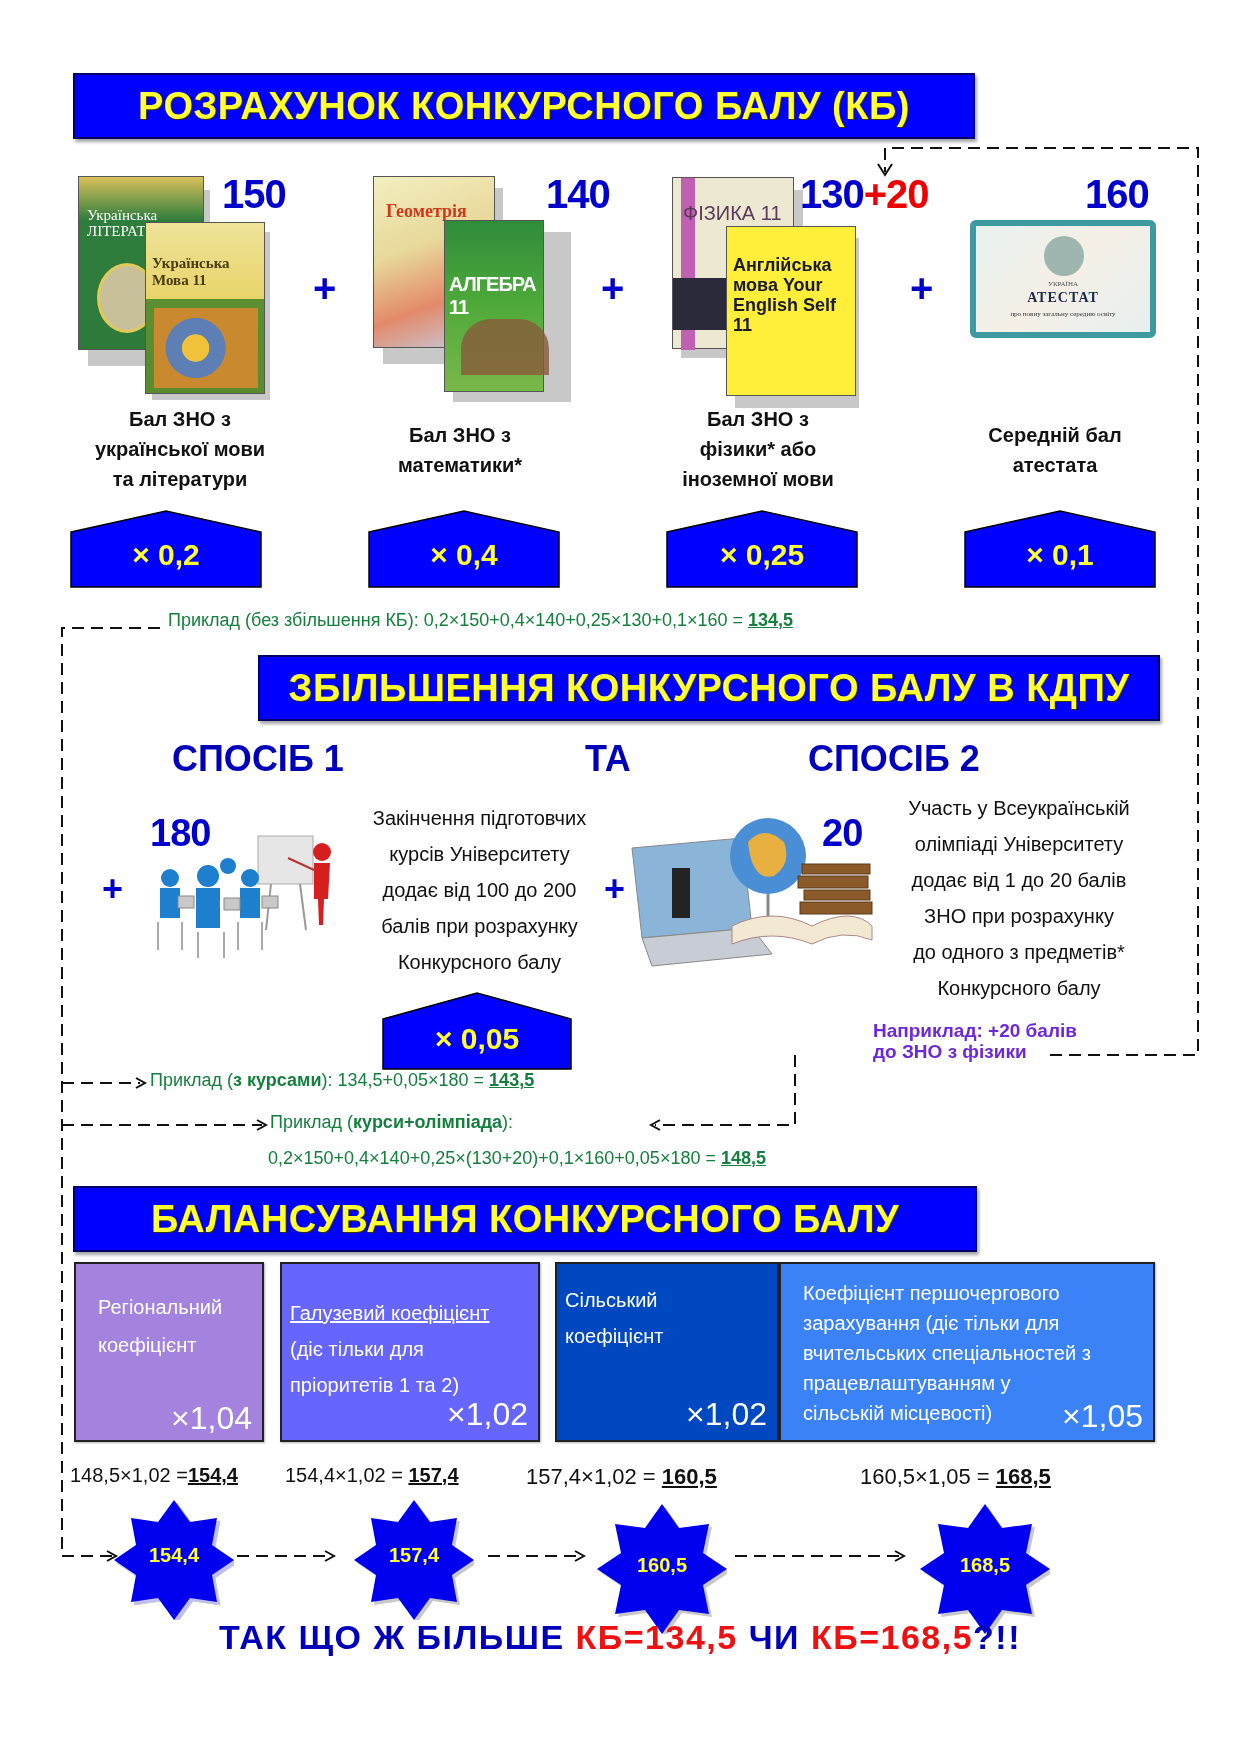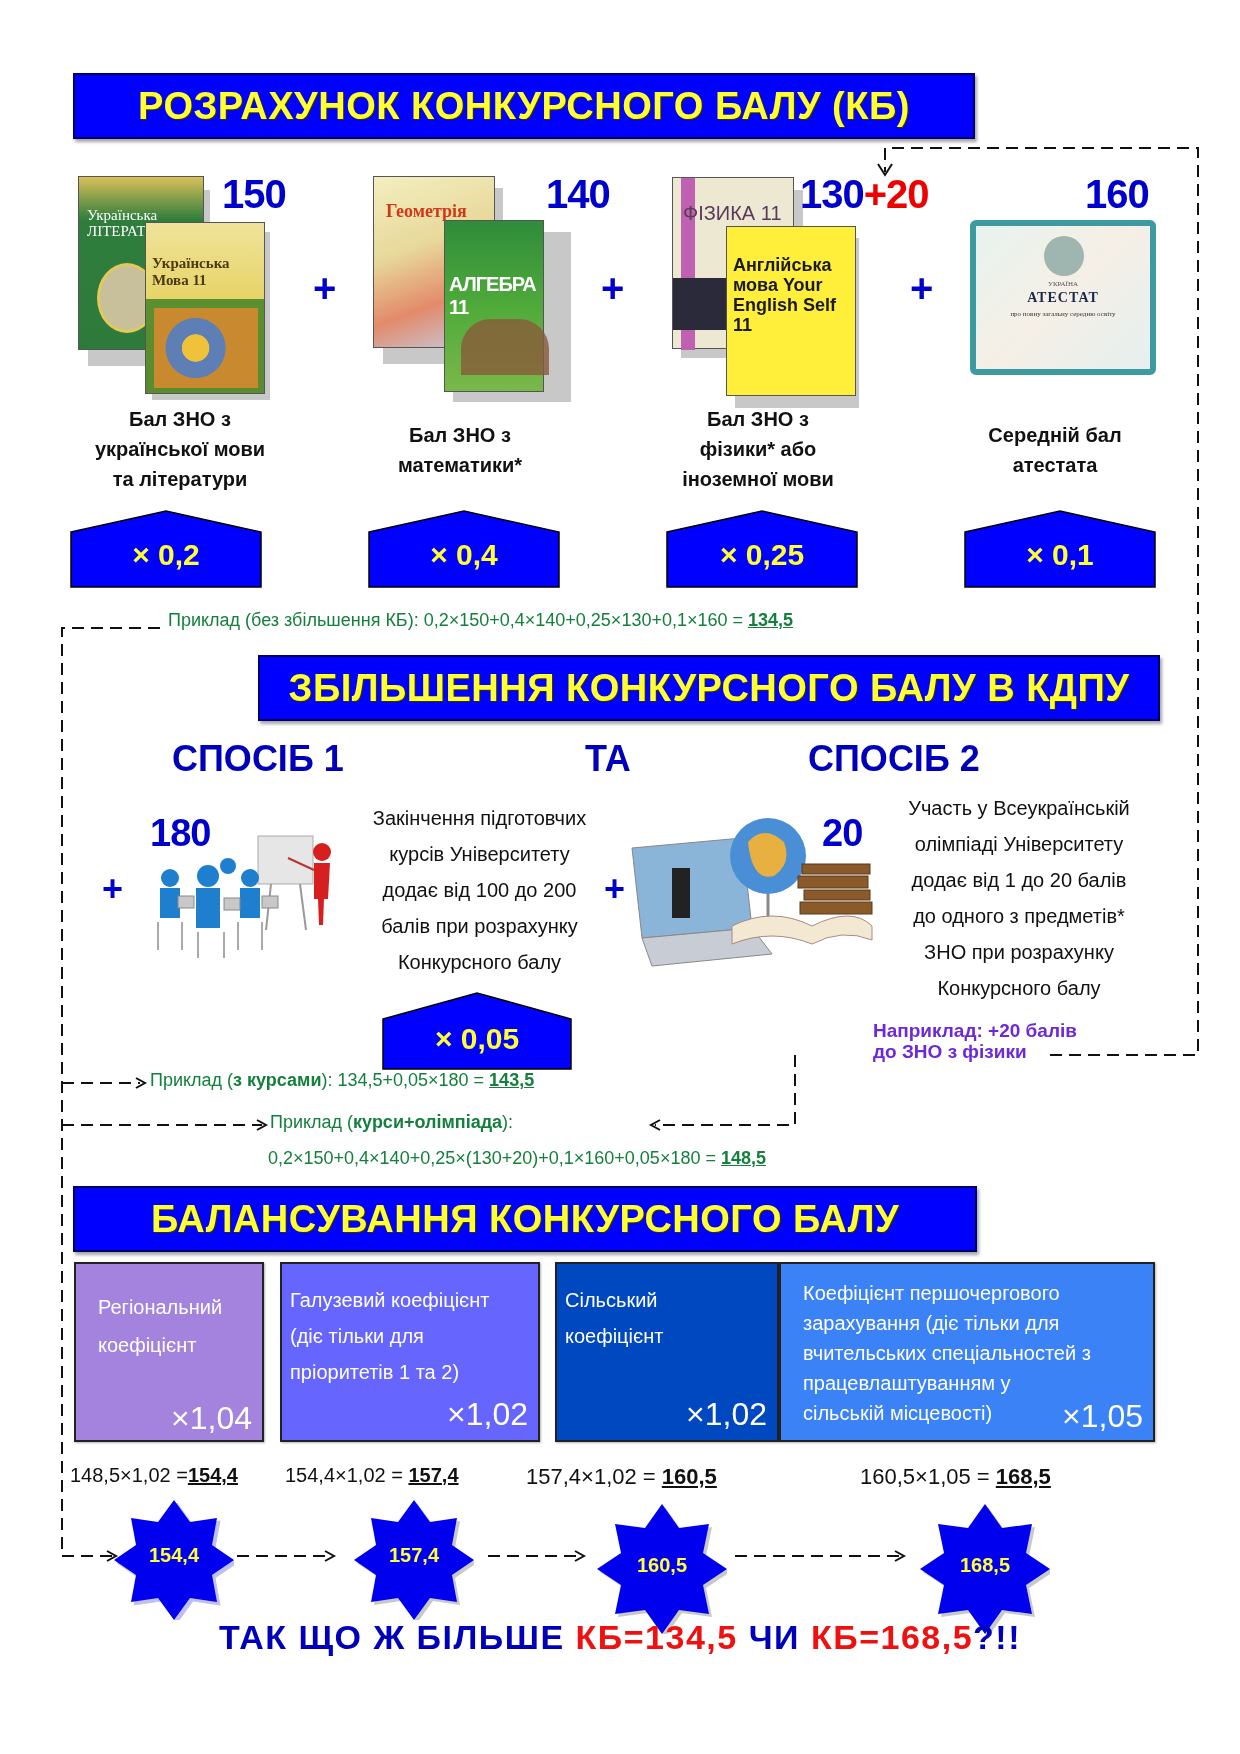--- a/index.html
+++ b/index.html
@@ -137,21 +137,21 @@
 </div>
 <div class="score" style="left:800px;top:172px;"><span>130</span><span class="red">+20</span></div>
 <div class="subj-label" style="left:638px;top:404px;width:240px;">
   <div>Бал ЗНО з</div>
   <div>фізики* або</div>
   <div>іноземної мови</div>
 </div>
 
 <div class="plus" style="left:910px;top:266px;">+</div>
 
-<div class="book" style="left:970px;top:220px;width:186px;height:155px;background:linear-gradient(135deg,#e8f3ef,#f5efe6,#e6f0f0);border:6px solid #3d9aa0;border-radius:6px;">
+<div class="book" style="left:970px;top:220px;width:186px;height:118px;background:linear-gradient(135deg,#e8f3ef,#f5efe6,#e6f0f0);border:6px solid #3d9aa0;border-radius:6px;">
   <div style="position:absolute;left:68px;top:10px;width:40px;height:40px;border-radius:50%;background:#9fb5b0;"></div>
   <div style="position:absolute;left:0;right:0;top:54px;text-align:center;font-size:7px;color:#555;font-family:'Liberation Serif',serif;">УКРАЇНА</div>
   <div style="position:absolute;left:0;right:0;top:64px;text-align:center;font-size:14px;font-weight:bold;color:#1a2a4a;font-family:'Liberation Serif',serif;letter-spacing:1px;">АТЕСТАТ</div>
   <div style="position:absolute;left:0;right:0;top:84px;text-align:center;font-size:7px;color:#333;font-family:'Liberation Serif',serif;">про повну загальну середню освіту</div>
 </div>
 <div class="score" style="left:1085px;top:172px;">160</div>
 <div class="subj-label" style="left:935px;top:420px;width:240px;">
   <div>Середній бал</div>
   <div>атестата</div>
 </div>
@@ -247,22 +247,22 @@
         <rect x="178" y="94" width="72" height="12"></rect>
     </g>
     <path d="M110 118 q40-20 80 0 q40-20 60 0 l0 14 q-30-12-60 4 q-40-16-80 0z" fill="#f3e8d2" stroke="#a88"></path>
   </svg>
 </div>
 <div class="score" style="left:822px;top:812px;font-size:38px;">20</div>
 <div class="desc" style="left:888px;top:790px;width:262px;">
   <div>Участь у Всеукраїнській</div>
   <div>олімпіаді Університету</div>
   <div>додає від 1 до 20 балів</div>
+  <div>ЗНО при розрахунку</div>
   <div>до одного з предметів*</div>
-  <div>ЗНО при розрахунку</div>
   <div>Конкурсного балу</div>
 </div>
 
 <div class="house" style="left:382px;top:992px;width:190px;height:78px;">
   <svg width="190" height="78">
       <polygon points="1,27 95,1 189,27 189,77 1,77" fill="#0000ff" stroke="#000" stroke-width="1.5"></polygon>
     </svg>
   <span style="top:30px;">× 0,05</span>
 </div>
 
@@ -276,21 +276,21 @@
 <div class="line-text" style="left:268px;top:1148px;"><span>0,2×150+0,4×140+0,25×(130+20)+0,1×160+0,05×180  = </span><span class="u">148,5</span></div>
 
 <div class="title-bar title-3">БАЛАНСУВАННЯ КОНКУРСНОГО БАЛУ</div>
 
 <div class="coef" style="left:74px;top:1262px;width:190px;height:180px;background:#A383DD;">
   <div style="margin-top:10px;">Регіональний</div>
   <div style="margin-top:8px;">коефіцієнт</div>
   <div class="val">×1,04</div>
 </div>
 <div class="coef" style="left:280px;top:1262px;width:260px;height:180px;background:#6666FF;padding-left:8px;">
-  <div style="margin-top:0;line-height:36px;">Галузевий коефіцієнт</div>
+  <div style="margin-top:13px;line-height:36px;text-decoration:underline;">Галузевий коефіцієнт</div>
   <div style="line-height:36px;">(діє тільки для</div>
   <div style="line-height:36px;">пріоритетів  1 та 2)</div>
   <div class="val" style="bottom:6px;">×1,02</div>
 </div>
 <div class="coef" style="left:555px;top:1262px;width:224px;height:180px;background:#0048BF;padding-left:8px;">
   <div style="line-height:36px;">Сільський</div>
   <div style="line-height:36px;">коефіцієнт</div>
   <div class="val" style="bottom:6px;">×1,02</div>
 </div>
 <div class="coef" style="left:780px;top:1262px;width:376px;height:180px;background:#3b82f6;left:779px;padding-left:22px;padding-top:14px;">

